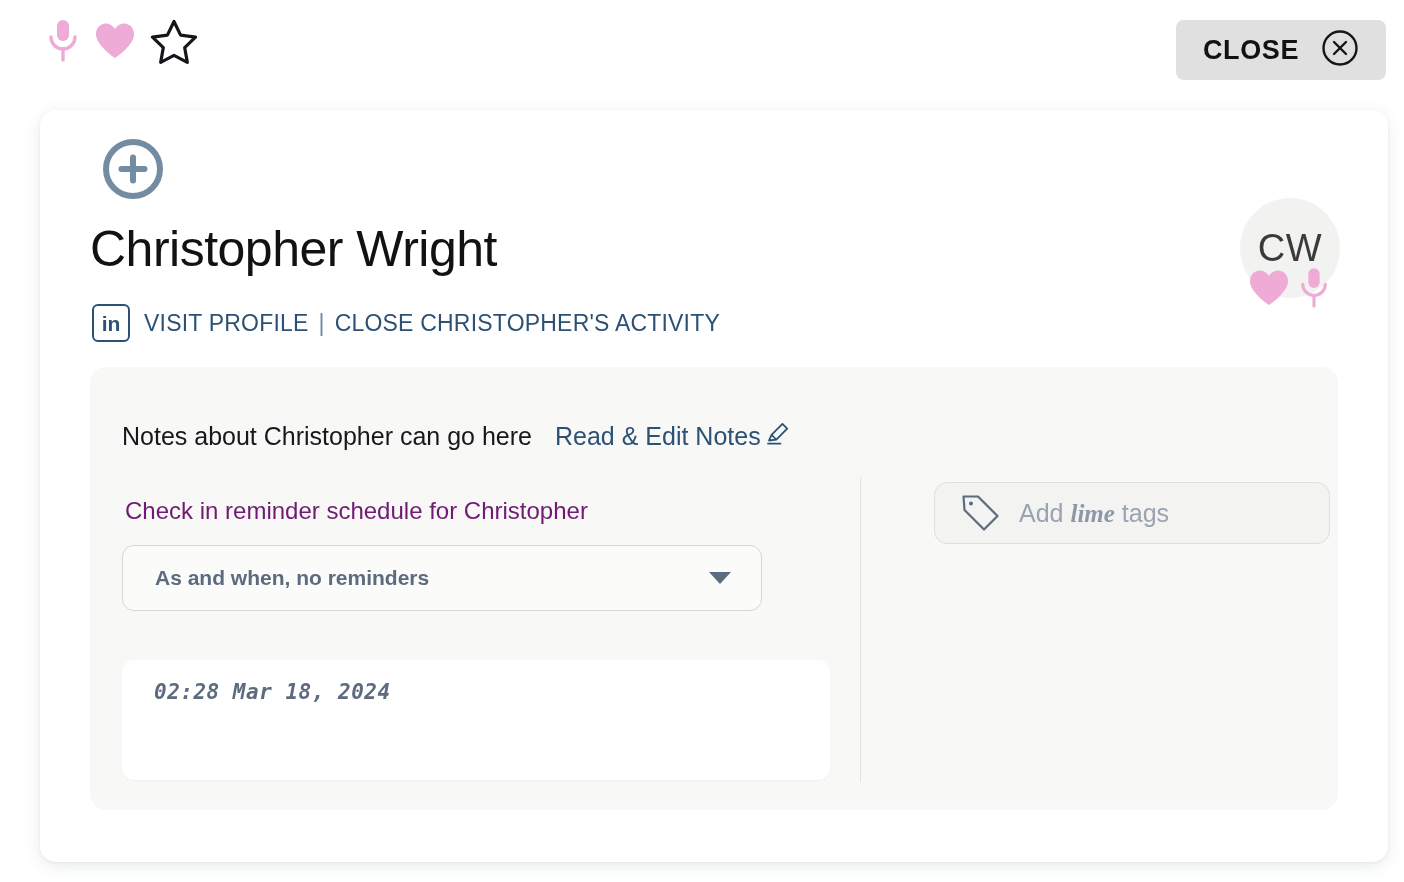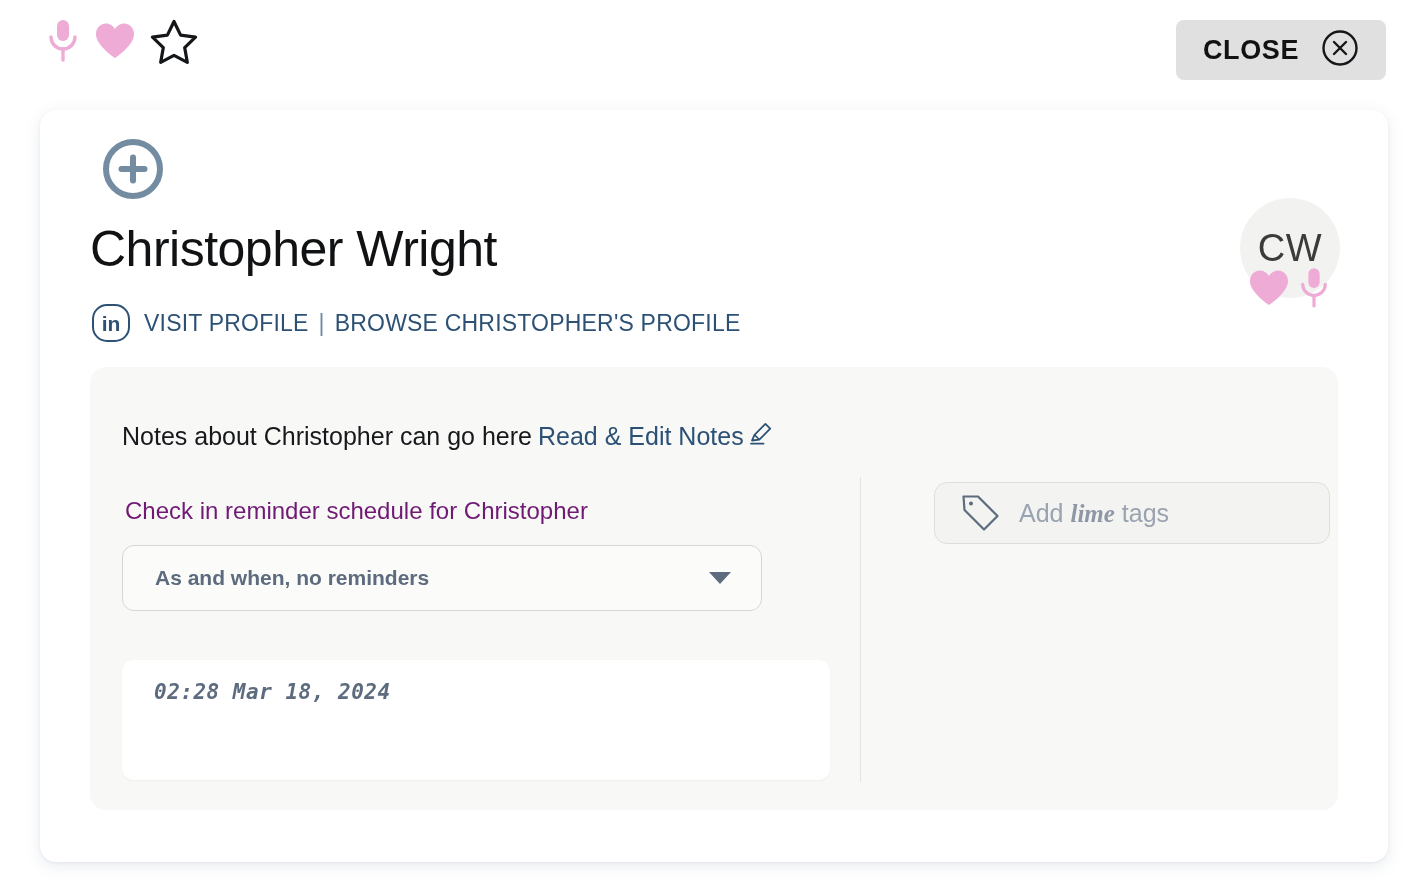--- a/index.html
+++ b/index.html
@@ -55,21 +55,21 @@
     font-size: 50px; font-weight: 400; color: #111214;
     letter-spacing: -0.5px; line-height: 1.1;
   }
 
   .link-row {
     position: absolute; left: 52px; top: 194px;
     display: flex; align-items: center; gap: 14px;
   }
   .li-badge {
     width: 38px; height: 38px;
-    border: 2.5px solid #2c5175; border-radius: 15px;
+    border: 2.5px solid #2c5175; border-radius: 6px;
     display: flex; align-items: center; justify-content: center;
     font-size: 21px; font-weight: bold; color: #2c5175;
     font-family: "Liberation Sans", sans-serif;
     line-height: 1;
   }
   .profile-links {
     font-size: 23px; color: #2c5175; letter-spacing: 0.2px;
     display: flex; align-items: center; gap: 10px;
   }
   .profile-links a { color: #2c5175; text-decoration: none; cursor: pointer; }
@@ -98,21 +98,21 @@
     background: #f8f8f6;
     border-radius: 16px;
   }
 
   .notes-line {
     position: absolute; left: 32px; top: 52px;
     font-size: 25px; color: #16181c; display: flex; align-items: center;
     white-space: nowrap;
   }
   .notes-link {
-    color: #2c5175; margin-left: 6px; cursor: pointer; text-decoration: none; text-align: center;
+    color: #2c5175; margin-left: 23px; cursor: pointer; text-decoration: none; text-align: center;
   }
   .pencil { margin-left: 2px; display: inline-block; cursor: pointer; }
 
   .divider {
     position: absolute; left: 770px; top: 110px;
     width: 1px; height: 305px; background: #e3e3e0;
   }
 
   
   .sched-label {
@@ -230,21 +230,21 @@
       </svg>
     </div>
 
     <div class="person-name">Christopher Wright</div>
 
     <div class="link-row">
       <span class="li-badge">in</span>
       <span class="profile-links">
         <a href="#">VISIT PROFILE</a>
         <span class="pipe">|</span>
-        <a href="#">BROWSE CHRISTOPHER'S PROFILE</a>
+        <a href="#">CLOSE CHRISTOPHER'S ACTIVITY</a>
       </span>
     </div>
 
     <div class="avatar-wrap">
       <div class="avatar">
         <span>CW</span>
       </div>
       <div class="avatar-icons">
         <span class="ic">
           <svg width="42" height="40" viewBox="0 0 42 40">

